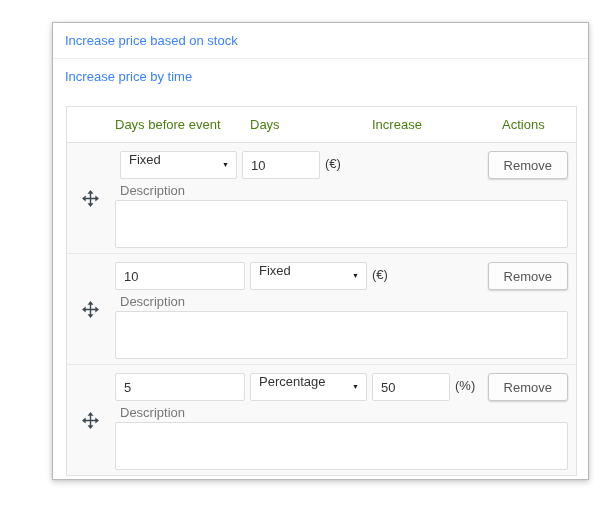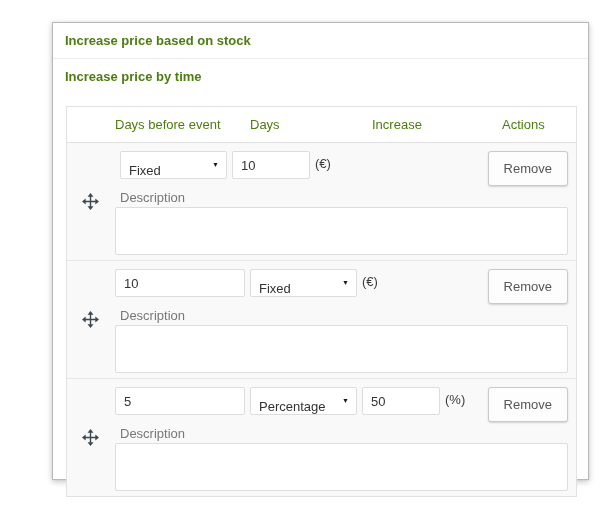--- a/index.html
+++ b/index.html
@@ -6,21 +6,21 @@
   html,body { width:600px; height:514px; background:#ffffff; overflow:hidden;
     font-family:"Liberation Sans","DejaVu Sans",sans-serif; font-size:13px; color:#333; }
 
   .panel {
     position:absolute; left:52px; top:22px; width:537px; height:458px;
     background:#ffffff; border:1px solid #b9b9b9;
     box-shadow:0 2px 6px rgba(0,0,0,.22), 0 0 2px rgba(0,0,0,.08);
   }
 
   .section-header {
-    padding:10px 12px; font-size:13px; font-weight:bold; color:#4d7c0f;
+    padding:10px 12px; font-size:13px; font-weight:normal; color:#3b82f6;
     cursor:pointer; background:#fff;
   }
   .section-header.bordered { border-bottom:1px solid #ececec; }
 
   .tablewrap { margin:12px 11px 0 13px; border:1px solid #e1e1e1; background:#f9f9f9; }
 
   .thead {
     display:flex; background:#ffffff; border-bottom:1px solid #e1e1e1;
     padding:10px 8px 10px 48px; color:#4d7c0f; align-items:center;
   }
@@ -41,34 +41,34 @@
   .controls { display:flex; align-items:flex-start; }
   input.txt {
     height:28px; border:1px solid #ddd; border-radius:2px; background:#fff;
     padding:0 8px; font-size:13px; color:#333;
     font-family:"Liberation Sans","DejaVu Sans",sans-serif;
   }
   .in-days { width:130px; }
   .in-increase { width:78px; margin-left:5px; }
 
   .select {
-    position:relative; width:107px; height:28px; margin-left:5px;
+    position:relative; width:117px; height:28px; margin-left:5px;
     border:1px solid #ddd; border-radius:2px; background:#fff;
-    display:flex; align-items:flex-end; padding:0 20px 0 8px;
+    display:flex; align-items:flex-start; padding:0 20px 0 8px;
     font-size:13px; color:#333; cursor:pointer;
   }
   .sel-arrow {
     position:absolute; right:7px; top:50%; margin-top:-5px;
     font-size:7px; color:#1a1a1a; line-height:10px;
   }
 
   .unit { margin-left:5px; padding-top:5px; color:#3c3c3c; white-space:nowrap; }
 
   button.remove {
-    margin-left:auto; height:35px; padding:0 15px;
+    margin-left:auto; height:28px; padding:0 15px;
     background:#fdfdfd; border:1px solid #c9c9c9; border-radius:3px;
     box-shadow:0 1px 2px rgba(0,0,0,.16);
     font-size:13px; color:#555; cursor:pointer;
     font-family:"Liberation Sans","DejaVu Sans",sans-serif;
   }
 
   .desc-label { margin:5px 5px 2px; color:#777; line-height:14px; }
   textarea.desc {
     display:block; width:100%; height:48px; resize:none;
     border:1px solid #ddd; border-radius:2px; background:#fff;

